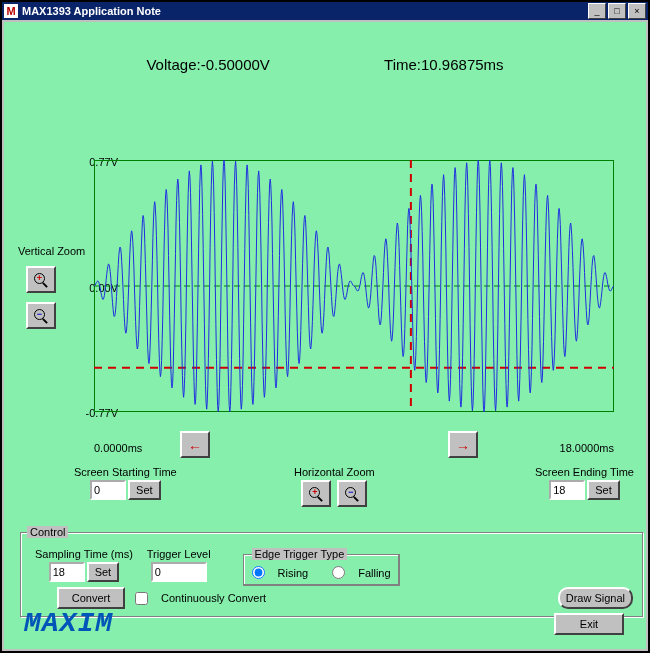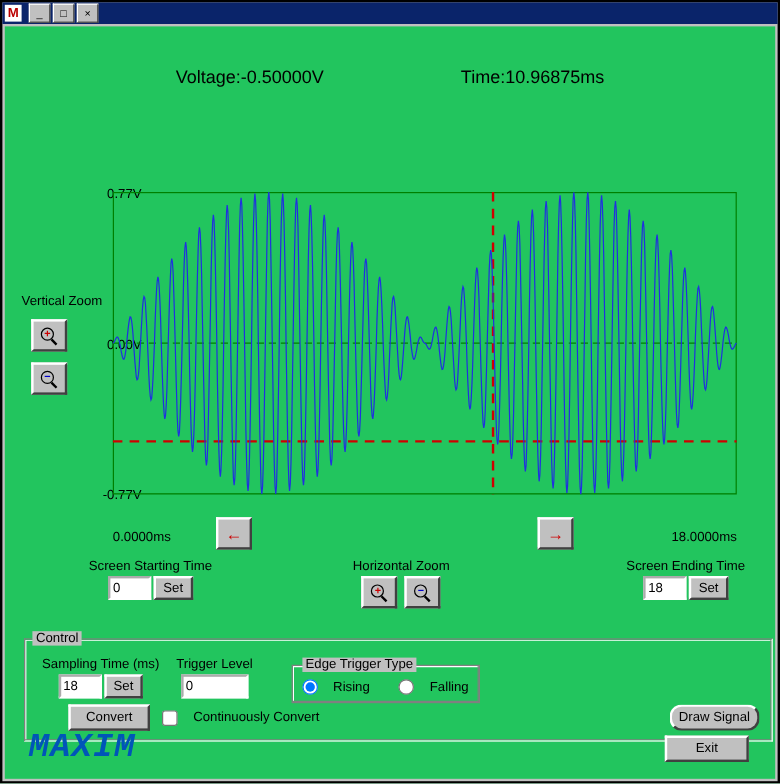--- a/index.html
+++ b/index.html
@@ -1,21 +1,21 @@
 <!DOCTYPE html>
 <html><head>
 <meta charset="utf-8">
 <style>
   html,body{margin:0;padding:0;font-family:"MS Sans Serif",Tahoma,Arial,sans-serif;font-size:11px;color:#000;}
   .window{width:646px;height:649px;border:2px solid #000;background:#c0c0c0;position:relative;margin:0 auto;}
   .titlebar{height:18px;background:linear-gradient(#0a246a,#0a246a);color:#fff;display:flex;align-items:center;padding:0 2px;}
   .titlebar .app-icon{width:14px;height:14px;background:#fff;color:#b00;margin-right:4px;display:flex;align-items:center;justify-content:center;font-weight:bold;font-size:11px;}
   .titlebar .title-text{flex:1;font-weight:bold;font-size:11px;}
   .titlebar .win-btn{width:16px;height:14px;background:#c0c0c0;border:1px solid #fff;border-right-color:#404040;border-bottom-color:#404040;margin-left:2px;display:flex;align-items:center;justify-content:center;color:#000;font-size:9px;font-family:Arial;}
-  .client{position:absolute;left:2px;right:2px;top:20px;bottom:2px;background:#22c55e;}
+  .client{position:absolute;left:2px;right:2px;top:20px;bottom:2px;background:#86efac;}
   .readouts{position:absolute;top:34px;width:100%;text-align:center;font-size:15px;color:#000;}
   .readouts span{display:inline-block;}
   .plot-area{position:absolute;left:90px;top:138px;width:520px;height:252px;}
   .axis-label{position:absolute;font-size:11px;right:528px;text-align:right;width:50px;}
   .vz-label{position:absolute;left:14px;top:223px;font-size:11px;}
   .vz-btn{position:absolute;left:22px;width:30px;height:27px;}
   .btn3d{background:#c0c0c0;border:2px solid;border-color:#fff #404040 #404040 #fff;display:flex;align-items:center;justify-content:center;cursor:default;box-sizing:border-box;}
   .zoom-glyph{position:relative;width:14px;height:14px;}
   .zoom-glyph .lens{position:absolute;width:9px;height:9px;border:1.5px solid #000;border-radius:50%;top:0;left:0;display:flex;align-items:center;justify-content:center;font-size:9px;line-height:1;}
   .zoom-glyph .handle{position:absolute;width:6px;height:2px;background:#000;transform:rotate(45deg);bottom:1px;right:0;}
@@ -25,21 +25,21 @@
   .arrow{font-size:14px;color:#c00;font-weight:bold;}
   .xaxis-left{position:absolute;top:420px;left:90px;font-size:11px;}
   .xaxis-right{position:absolute;top:420px;right:32px;font-size:11px;}
   .sst{position:absolute;top:444px;left:70px;font-size:11px;text-align:center;}
   .set-group{display:flex;align-items:center;gap:2px;margin-top:2px;justify-content:center;}
   .txt{width:28px;height:16px;border:2px inset #fff;background:#fff;font-size:11px;padding:0 2px;box-sizing:content-box;font-family:inherit;}
   .smallbtn{height:20px;padding:0 6px;font-size:11px;}
   .hz{position:absolute;top:444px;left:290px;text-align:right;font-size:11px;}
   .hz-btns{display:flex;gap:6px;margin-top:2px;justify-content:center;}
   .hz-btns .btn3d{width:30px;height:27px;}
-  .set-right{position:absolute;top:444px;right:25px;font-size:11px;text-align:center;}
+  .set-right{position:absolute;top:444px;right:12px;font-size:11px;text-align:center;}
   fieldset{border:1px solid #808080;border-right-color:#fff;border-bottom-color:#fff;box-shadow:inset -1px -1px 0 #808080,inset 1px 1px 0 #fff;margin:0;padding:6px;font-size:11px;}
   legend{padding:0 3px;background:#c0c0c0;}
   .control-fs{position:absolute;left:16px;top:504px;width:610px;height:78px;}
   .control-row{display:flex;align-items:flex-start;gap:14px;padding:4px 8px 0;}
   .col{font-size:11px;}
   .edge-fs{border:1px solid #808080;padding:4px 8px 6px;margin:0;}
   .radio-row{display:flex;gap:24px;align-items:center;margin-top:2px;}
   .chk{display:flex;align-items:center;gap:10px;}
   .draw-btn{position:absolute;right:10px;bottom:8px;height:22px;padding:0 6px;border-radius:10px;}
   .convert-row{position:absolute;left:36px;bottom:8px;display:flex;align-items:center;gap:10px;}
@@ -48,20 +48,21 @@
   button{font-family:inherit;}
   input[type=text]{font-family:inherit;}
   input[type=radio],input[type=checkbox]{margin:0 3px 0 0;vertical-align:middle;}
 </style>
 </head>
 <body>
 
 <div class="window">
   <div class="titlebar">
     <div class="app-icon">M</div>
+    <div class="title-text">MAX1393 Application Note</div>
     <div class="win-btn">_</div>
     <div class="win-btn">□</div>
     <div class="win-btn">×</div>
   </div>
 
   <div class="client">
 
     <div class="readouts">
       <span style="margin-right:110px;">
         <span>Voltage:</span><span>-0.50000V</span>

